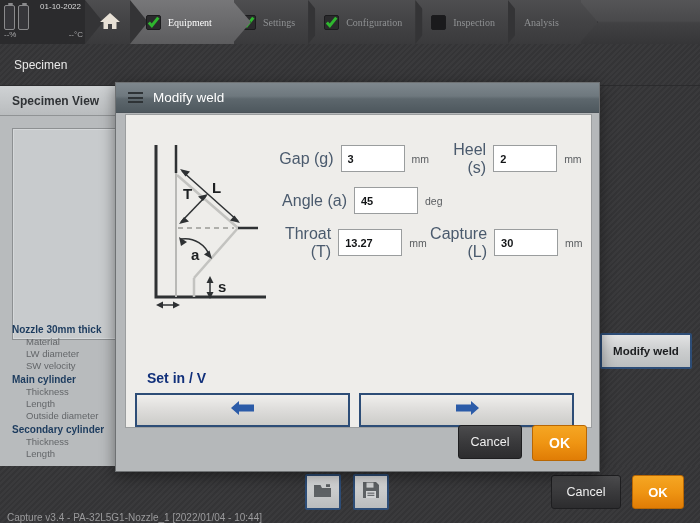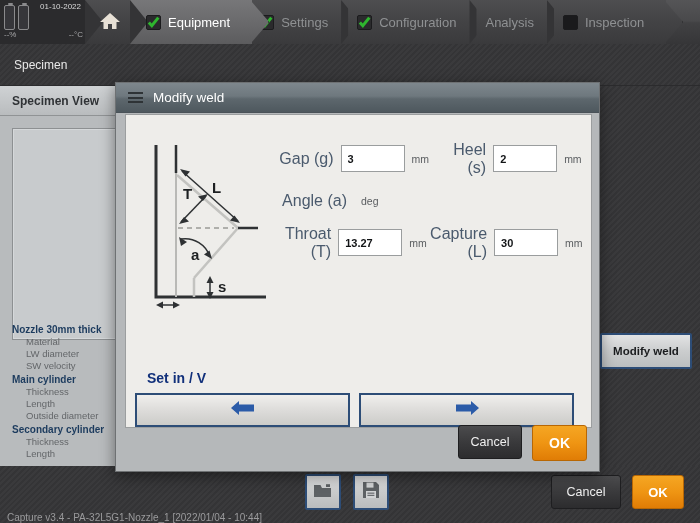--- a/index.html
+++ b/index.html
@@ -54,23 +54,24 @@
     display: flex; justify-content: space-between;
     color: #a8a8aa; font-size: 8px;
   }
 
   .tabs { display: flex; align-items: stretch; flex: 1; }
   .tab {
     position: relative;
     display: flex; align-items: center;
     padding: 0 22px 0 16px;
     color: #8f9193;
-    font-size: 13px;
+    font-size: 10px;
     margin-left: -9px;
     background: linear-gradient(to bottom, #4e4e50 0%, #434345 50%, #3a3a3c 100%);
+    font-family: Liberation Serif, serif;
   }
   .tab:first-child { margin-left: 0; }
   .tab::after {
     content: ""; position: absolute;
     right: -17px; top: 0; bottom: 0; width: 18px; z-index: 2;
     background: inherit;
     clip-path: polygon(0 0, 100% 50%, 0 100%);
     border-right: 1px solid #2e2e30;
   }
   .tab::before {
@@ -346,26 +347,26 @@
     <div class="tab">
       <span class="chk">
         <svg width="14" height="13" viewBox="0 0 14 13">
           <path d="M2 6.5 L5.2 10 L12.2 1.2" stroke="#2fb62f" stroke-width="3.2" fill="none"></path>
         </svg>
       </span>
       <span class="tab-label">Configuration</span>
     </div>
 
     <div class="tab">
-      <span class="tab-label">Analysis</span>
-    </div>
-
-    <div class="tab">
       <span class="chk empty"></span>
       <span class="tab-label">Inspection</span>
+    </div>
+
+    <div class="tab">
+      <span class="tab-label">Analysis</span>
     </div>
 
   </div>
 </div>
 
 <div class="page-title-bar">
   <div class="page-title">Specimen</div>
 </div>
 
 <div class="content">
@@ -511,20 +512,21 @@
         <span class="field-label lbl-a">Gap (g)</span>
         <input class="field-input" value="3" style="">
         <span class="field-unit">mm</span>
         <span class="field-label lbl-b">Heel (s)</span>
         <input class="field-input" value="2" style="">
         <span class="field-unit">mm</span>
       </div>
 
       <div class="field-row">
         <span class="field-label lbl-a">Angle (a)</span>
+        <input class="field-input" value="45" style="">
         <span class="field-unit">deg</span>
       </div>
 
       <div class="field-row">
         <span class="field-label lbl-a">Throat (T)</span>
         <input class="field-input" value="13.27" style="">
         <span class="field-unit">mm</span>
         <span class="field-label lbl-b">Capture (L)</span>
         <input class="field-input" value="30" style="">
         <span class="field-unit">mm</span>

